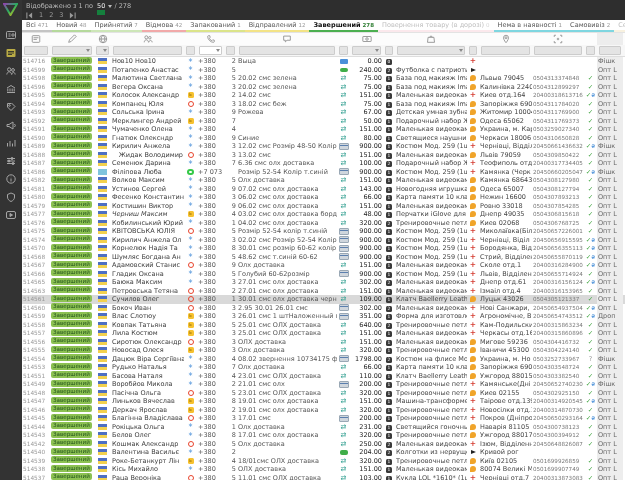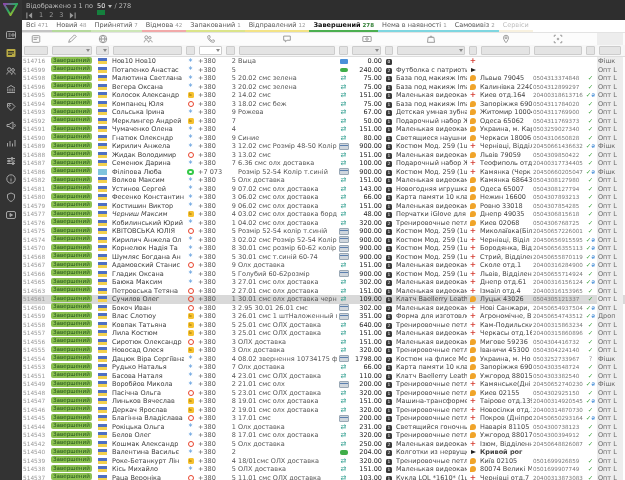--- a/index.html
+++ b/index.html
@@ -210,20 +210,24 @@
         <span class="cnt">1</span>
       </div>
       <div class="tab" style="border-bottom-color: rgb(243, 227, 135);">
         <span>Відправлений</span>
         <span class="cnt">12</span>
       </div>
       <div class="tab active" style="border-bottom-color: rgb(76, 175, 80);">
         <span>Завершений</span>
         <span class="cnt">278</span>
       </div>
+      <div class="tab faded" style="border-bottom-color: rgb(246, 199, 210);">
+        <span>Повернення товару (в дорозі)</span>
+        <span class="cnt">0</span>
+      </div>
       <div class="tab" style="border-bottom-color: rgb(127, 214, 224);">
         <span>Нема в наявності</span>
         <span class="cnt">1</span>
       </div>
       <div class="tab" style="border-bottom-color: rgb(127, 214, 224);">
         <span>Самовивіз</span>
         <span class="cnt">2</span>
       </div>
       <div class="tab faded" style="border-bottom-color: rgb(240, 221, 176);">
         <span>Сервіси</span>
@@ -610,21 +614,21 @@
         </div>
         <div class="cell c-city" style="width: 53px;">Чернівці, Відділ</div>
         <div class="cell c-track" style="width: 52px;">20450661436632</div>
         <div class="cell c-check" style="width: 13px;"><span class="ck">✓</span><span class="hrv">₴</span></div>
         <div class="cell c-tag" style="width: 26px;">Фішк</div>
       </div>
       <div class="row">
         <div class="cell c-id" style="width: 28px;">514588</div>
         <div class="cell c-status" style="width: 44px;"><span class="badge">Завершений</span></div>
         <div class="cell c-flag" style="width: 17px;"><span class="flag"></span></div>
-        <div class="cell c-name" style="width: 73px;">Жидак Володимир</div>
+        <div class="cell c-name" style="width: 73px; text-align: right;">Жидак Володимир</div>
         <div class="cell c-src" style="width: 13px;"><span class="src-ok"></span></div>
         <div class="cell c-phone" style="width: 27px;">+380</div>
         <div class="cell c-qty" style="width: 13px;">3</div>
         <div class="cell c-comment" style="width: 100px;">13.02 смс</div>
         <div class="cell c-pay" style="width: 13px;">
           <span class="pay-tr">⇄</span>
         </div>
         <div class="cell c-price" style="width: 33px;">151.00</div>
         <div class="cell c-pqty" style="width: 12px;"><span class="pbadge">1</span></div>
         <div class="cell c-product" style="width: 72px;">Маленькая видеокамера SQ8 *</div>
@@ -890,21 +894,21 @@
         <div class="cell c-tag" style="width: 26px;">Опт L</div>
       </div>
       <div class="row">
         <div class="cell c-id" style="width: 28px;">514568</div>
         <div class="cell c-status" style="width: 44px;"><span class="badge">Завершений</span></div>
         <div class="cell c-flag" style="width: 17px;"><span class="flag"></span></div>
         <div class="cell c-name" style="width: 73px;">Шумляс Богдана Ан</div>
         <div class="cell c-src" style="width: 13px;"><span class="src-star">*</span></div>
         <div class="cell c-phone" style="width: 27px;">+380</div>
         <div class="cell c-qty" style="width: 13px;">5</div>
-        <div class="cell c-comment" style="width: 100px;">30.01 смс т.синій 60-74</div>
+        <div class="cell c-comment" style="width: 100px;">48.62 смс т.синій 60-62</div>
         <div class="cell c-pay" style="width: 13px;">
           <span class="pay-card"></span>
         </div>
         <div class="cell c-price" style="width: 33px;">900.00</div>
         <div class="cell c-pqty" style="width: 12px;"><span class="pbadge">1</span></div>
         <div class="cell c-product" style="width: 72px;">Костюм Мод. 259 (1шт. x 900.00</div>
         <div class="cell c-ship" style="width: 12px;">
           <span class="ship-np">+</span>
         </div>
         <div class="cell c-city" style="width: 53px;">Стрий, Відділен</div>
@@ -1429,21 +1433,21 @@
         <div class="cell c-comment" style="width: 100px;"></div>
         <div class="cell c-pay" style="width: 13px;">
           <span class="pay-visa"></span>
         </div>
         <div class="cell c-price" style="width: 33px;">204.00</div>
         <div class="cell c-pqty" style="width: 12px;"><span class="pbadge">2</span></div>
         <div class="cell c-product" style="width: 72px;">Колготки из нервущейся ткани</div>
         <div class="cell c-ship" style="width: 12px;">
           <span class="ship-hand"></span>
         </div>
-        <div class="cell c-city" style="width: 53px; font-weight: bold;">Кривой рог</div>
+        <div class="cell c-city" style="width: 53px;">Кривой рог</div>
         <div class="cell c-track" style="width: 52px;"></div>
         <div class="cell c-check" style="width: 13px;"></div>
         <div class="cell c-tag" style="width: 26px;">Опт L</div>
       </div>
       <div class="row">
         <div class="cell c-id" style="width: 28px;">514539</div>
         <div class="cell c-status" style="width: 44px;"><span class="badge">Завершений</span></div>
         <div class="cell c-flag" style="width: 17px;"><span class="flag"></span></div>
         <div class="cell c-name" style="width: 73px;">Роке-Бетанкурт Лін</div>
         <div class="cell c-src" style="width: 13px;"><span class="src-badge">lc</span></div>

